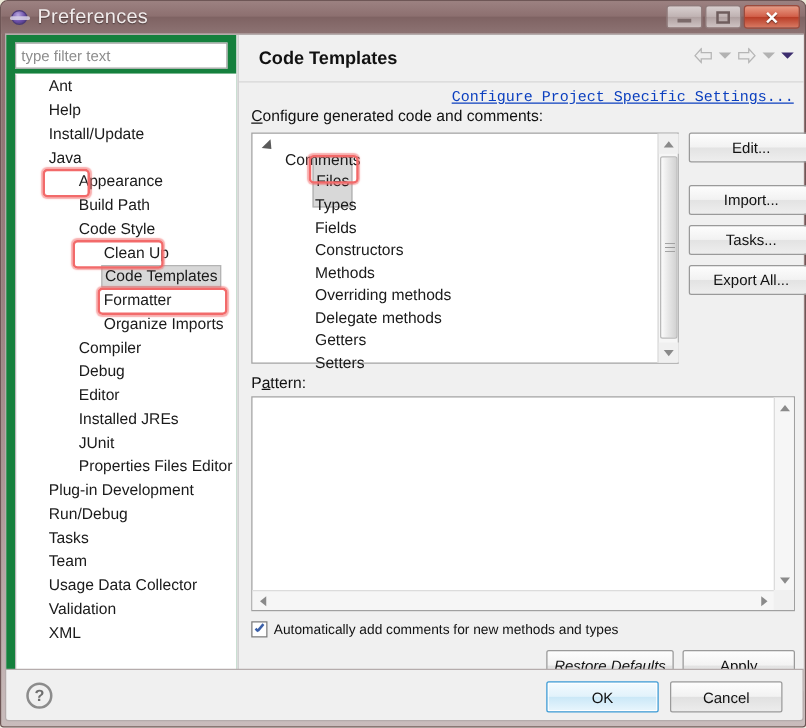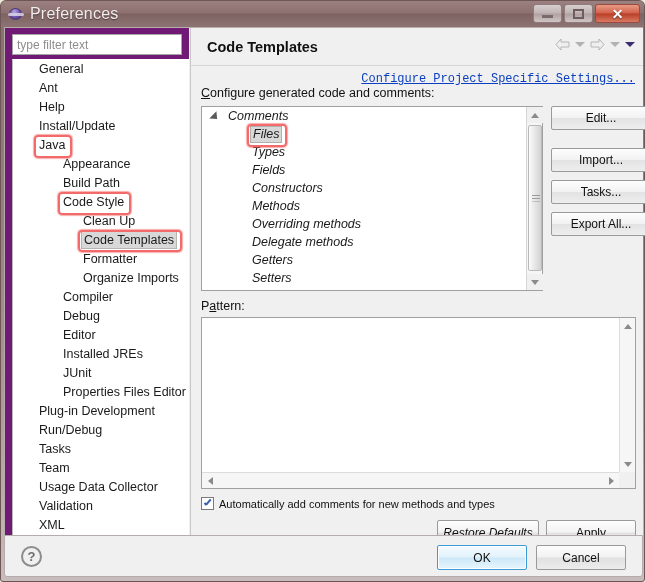--- a/index.html
+++ b/index.html
@@ -72,21 +72,21 @@
     position: absolute; left: 3px; top: 26px;
     width: 639px; height: 527px;
     background: #f0f0f0;
     border: 1px solid #b5acac;
   }
 
   
   .left-panel {
     position: absolute; left: 0; top: 0;
     width: 184px; height: 100%;
-    background: #701a75;
+    background: #15803d;
   }
   .filter-box {
     position: absolute; left: 7px; top: 6px;
     width: 170px; height: 21px;
     background: #ffffff;
     border: 1px solid #a4a4a4;
     font-size: 12px; color: #808080;
     padding: 0 4px; line-height: 19px;
     font-family: "Liberation Sans", sans-serif;
   }
@@ -183,21 +183,21 @@
     padding-left: 48px; white-space: nowrap;
   }
   .ctree-item.root { padding-left: 24px; position: relative; }
   .ctree-item.root .twisty {
     position: absolute; left: 10px; top: 5px;
     width: 0; height: 0;
     border-top: 5px solid transparent; border-bottom: 5px solid transparent;
     border-left: 6px solid #5a5a5a;
     transform: rotate(45deg);
   }
-  .ctree-item .lbl { display: inline-block; padding: 0 2px; font-style: italic; }
+  .ctree-item .lbl { display: inline-block; padding: 12px 2px; }
   .ctree-item.selected .lbl {
     background: #d8d8d8; border: 1px solid #b0b0b0; line-height: 15px;
   }
 
   
   .vscroll {
     position: absolute; right: 0; top: 0;
     width: 16px; height: 100%;
     background: #f6f6f6; border-left: 1px solid #d6d6d6;
   }
@@ -348,21 +348,20 @@
         <span class="close-glyph">✕</span>
       </div>
     </div>
   </div>
 
   <div class="client">
 
     <div class="left-panel">
       <input class="filter-box" type="text" placeholder="type filter text" style="">
       <div class="tree-panel" id="sidebar-tree">
-          <div class="tree-item"><span class="lbl">General</span></div>
           <div class="tree-item"><span class="lbl">Ant</span></div>
           <div class="tree-item"><span class="lbl">Help</span></div>
           <div class="tree-item"><span class="lbl">Install/Update</span></div>
           <div class="tree-item"><span class="lbl">Java</span></div>
           <div class="tree-item lvl2"><span class="lbl">Appearance</span></div>
           <div class="tree-item lvl2"><span class="lbl">Build Path</span></div>
           <div class="tree-item lvl2"><span class="lbl">Code Style</span></div>
           <div class="tree-item lvl3"><span class="lbl">Clean Up</span></div>
           <div class="tree-item lvl3 selected"><span class="lbl">Code Templates</span></div>
           <div class="tree-item lvl3"><span class="lbl">Formatter</span></div>

